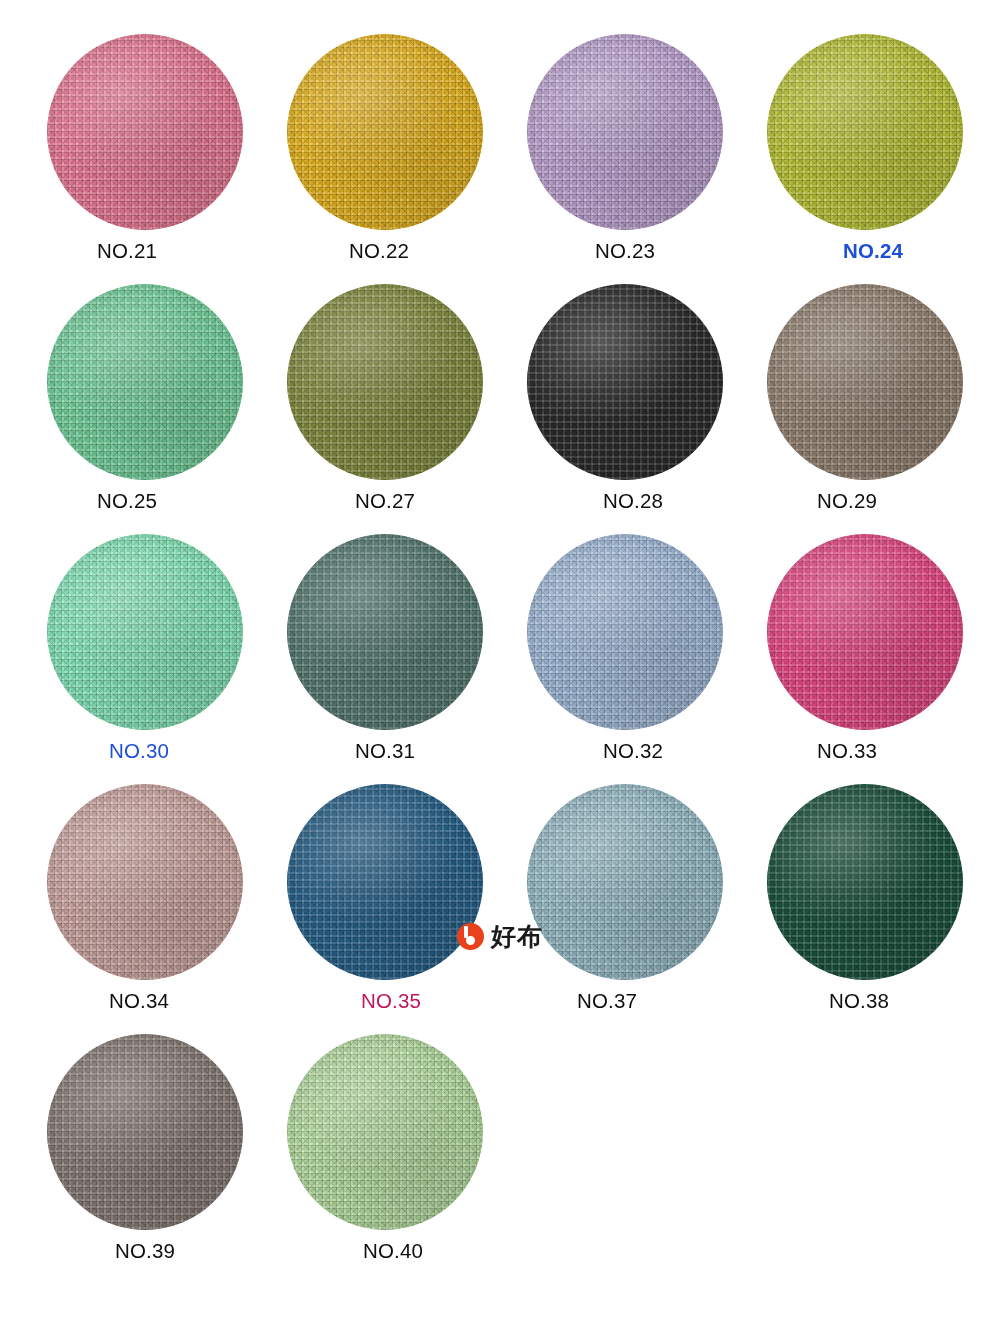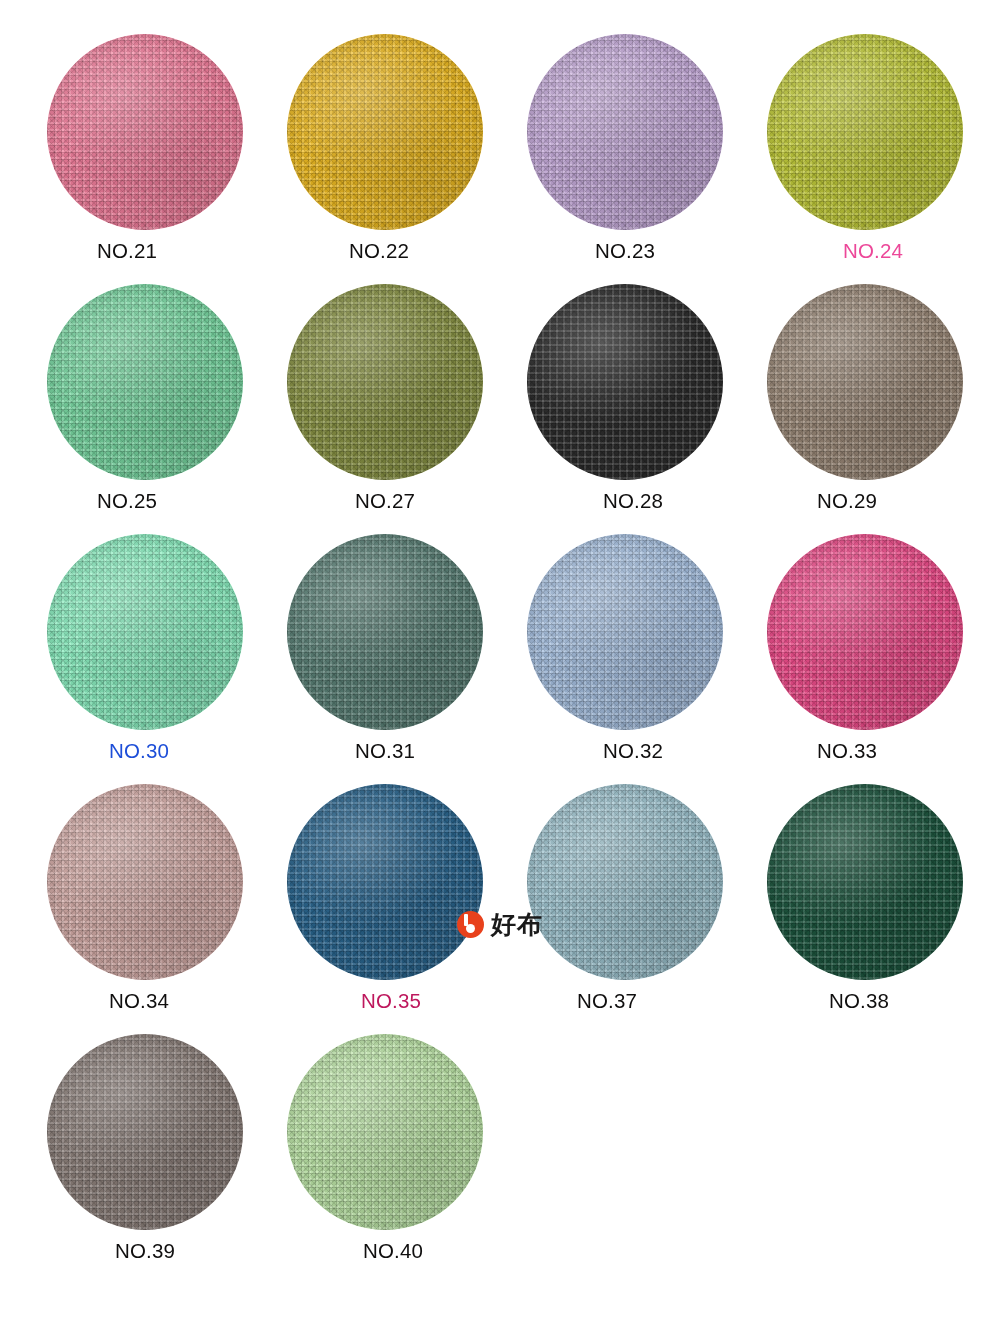--- a/index.html
+++ b/index.html
@@ -124,21 +124,21 @@
   .lbl-left   { transform: translateX(-18px); }
   .lbl-mid    { transform: translateX(-6px); }
   .lbl-center { transform: translateX(0px); }
   .lbl-right  { transform: translateX(8px); }
 
   
   .brand-footer {
     position: absolute;
     left: 0;
     right: 0;
-    bottom: 24px;
+    bottom: 12px;
     display: flex;
     justify-content: center;
     align-items: center;
     gap: 7px;
   }
   .brand-mark {
     width: 27px;
     height: 27px;
     border-radius: 50%;
     background: #E8411C;
@@ -221,21 +221,21 @@
 
     <div class="swatch-cell">
       <div class="swatch-disc-wrap">
         <div class="swatch-disc" style="background-color: rgb(195, 204, 60);">
           <div class="tex-waffle"></div>
           <div class="tex-cross"></div>
           <div class="tex-shade"></div>
           <div class="tex-edge"></div>
         </div>
       </div>
-      <div class="swatch-label lbl-right" style="color: #ec4899;">NO.24</div>
+      <div class="swatch-label lbl-right" style="color: #1d4ed8; font-weight: bold;">NO.24</div>
     </div>
 
     <div class="swatch-cell">
       <div class="swatch-disc-wrap">
         <div class="swatch-disc" style="background-color: rgb(122, 217, 164);">
           <div class="tex-waffle"></div>
           <div class="tex-cross"></div>
           <div class="tex-shade"></div>
           <div class="tex-edge"></div>
         </div>

